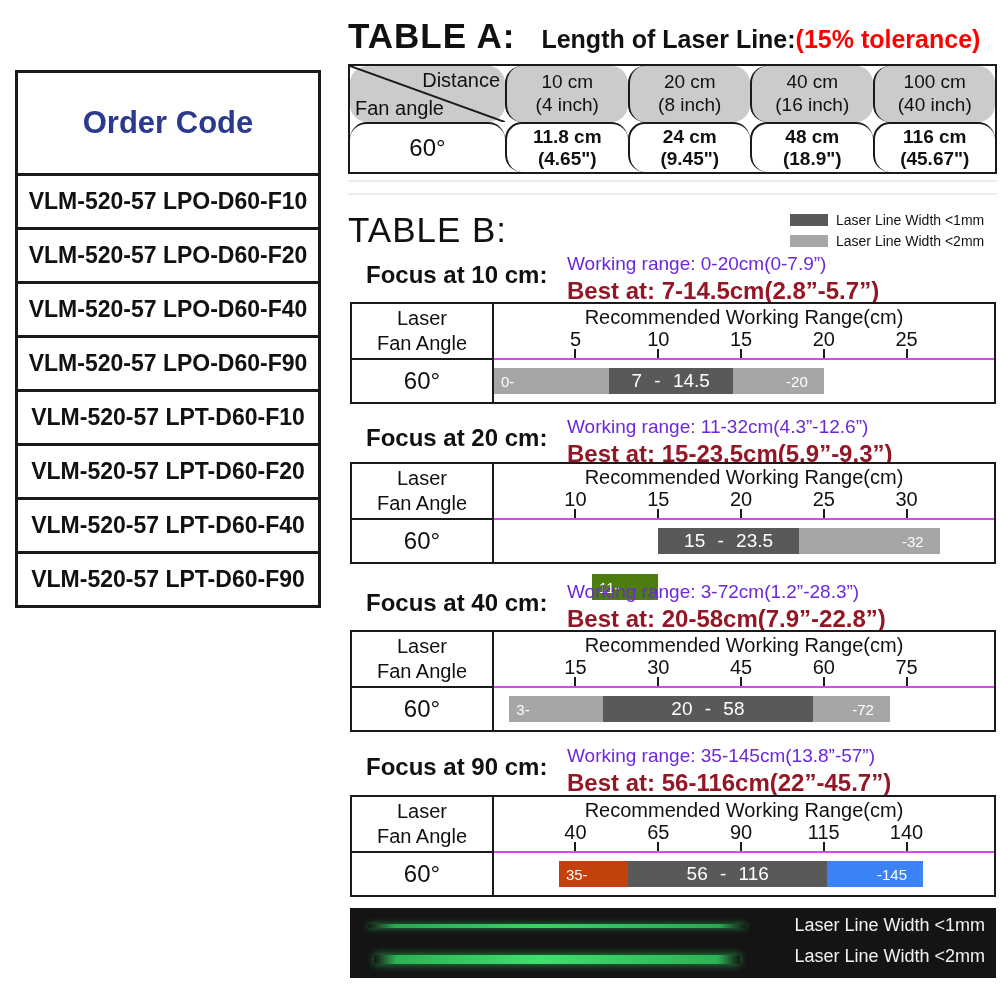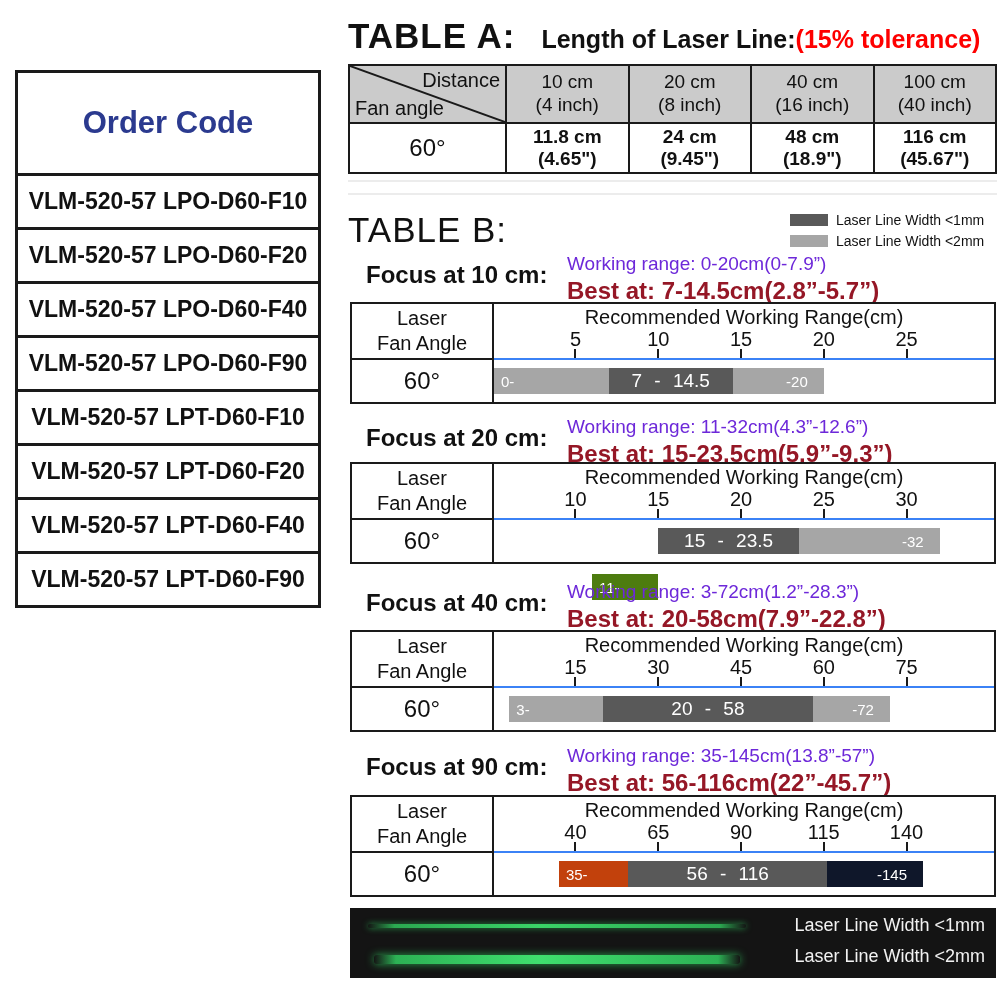--- a/index.html
+++ b/index.html
@@ -26,21 +26,21 @@
   .ta-big { font-size:35px; font-weight:bold; letter-spacing:1px; }
   .ta-sub { font-size:25px; font-weight:bold; margin-left:26px; }
   .ta-tol { font-size:25px; font-weight:bold; color:var(--red,#fe0000); }
 
   
   #table-a {
     left:348px; top:64px; width:649px; border:2px solid #1a1a1a;
     display:grid; grid-template-columns:155px 1fr 1fr 1fr 1fr; grid-template-rows:56px 50px;
     background:#fff;
   }
-  .ta-cell { border-left:2px solid #1a1a1a; display:flex; flex-direction:column; align-items:center; justify-content:center; text-align:left; }
+  .ta-cell { border-left:2px solid #1a1a1a; display:flex; flex-direction:column; align-items:center; justify-content:center; text-align:left;border-radius:17px; }
   .ta-cell.first { border-left:none; }
   .ta-head { background:var(--hdr-gray,#cbcbcb); font-size:19px; line-height:1.2; }
   .ta-val  { border-top:2px solid #1a1a1a; font-size:19px; font-weight:bold; line-height:1.15; }
   #ta-corner { position:relative; background:var(--hdr-gray,#cbcbcb); }
   #ta-corner svg { position:absolute; left:0; top:0; width:100%; height:100%; }
   .corner-top { position:absolute; top:2px; right:5px; font-size:20px; }
   .corner-bottom { position:absolute; bottom:2px; left:5px; font-size:20px; }
   #ta-fan-angle { border-top:2px solid #1a1a1a; font-size:24px; font-weight:normal; }
 
   .hairline { left:348px; width:649px; height:2px; background:#ececec; }
@@ -58,21 +58,21 @@
   .range-text .working { font-size:19px; color:#6d28d9; }
   .range-text .best { font-size:24px; font-weight:bold; color:var(--dark-red,#951726); margin-top:2px; }
 
   .chart-table {
     position:absolute; left:350px; width:646px; border:2px solid #1a1a1a; background:#fff;
     display:grid; grid-template-columns:142px 1fr; grid-template-rows:56px 42px;
   }
   .ct-col1 { border-right:2px solid #1a1a1a; display:flex; flex-direction:column; align-items:center; justify-content:center; text-align:center; }
   .ct-header { border-bottom:2px solid #1a1a1a; }
   .ct-col1 .l { font-size:20px; line-height:1.25; }
-  .ct-plot-header { position:relative; border-bottom:2px solid #3b82f6; }
+  .ct-plot-header { position:relative; border-bottom:2px solid #d946ef; }
   .rwr-label { text-align:center; font-size:20px; margin-top:2px; }
   .tick-label { position:absolute; top:24px; transform:translateX(-50%); font-size:20px; }
   .tick-mark { position:absolute; bottom:0; width:2px; height:9px; background:#1a1a1a; transform:translateX(-50%); }
   .fan-angle-value { font-size:24px; }
   .ct-plot-data { position:relative; }
   .bar-wrap { position:absolute; left:0; right:0; top:50%; transform:translateY(-50%); height:26px; }
   .bar-seg { position:absolute; top:0; height:100%; display:flex; align-items:center; color:#fff; white-space:nowrap; }
   .bar-seg.light { background:var(--bar-light,#a6a6a6); }
   .bar-seg.dark  { background:var(--bar-dark,#595959); justify-content:center; font-size:19px; word-spacing:7px; }
   .bar-seg.left-cap  { justify-content:flex-start; padding-left:7px; font-size:15px; }
@@ -308,21 +308,21 @@
             <div class="tick-label" style="left: 65.95%;">115</div>
             <div class="tick-mark" style="left: 65.95%;"></div>
             <div class="tick-label" style="left: 82.5%;">140</div>
             <div class="tick-mark" style="left: 82.5%;"></div>
           </div>
       <div class="ct-col1 fan-angle-value">60°</div>
       <div class="ct-plot-data">
         <div class="bar-wrap">
               <div class="bar-seg light left-cap" style="left: 12.99%; width: 13.902%; background: #c2410c;">35-</div>
               <div class="bar-seg dark" style="left: 26.892%; width: 39.72%; background: rgb(89, 89, 89);">56 - 116</div>
-              <div class="bar-seg light right-cap" style="left: 66.612%; width: 19.198%; background: #0f172a;">-145</div>
+              <div class="bar-seg light right-cap" style="left: 66.612%; width: 19.198%; background: #3b82f6;">-145</div>
             </div>
       </div>
     </div>
   </div>
 </div>
 
   <div id="laser-photo" class="abs">
     <div class="laser-line laser-thin"></div>
     <div class="laser-line laser-thick"></div>
     <div class="photo-label one">Laser Line Width &lt;1mm</div>

